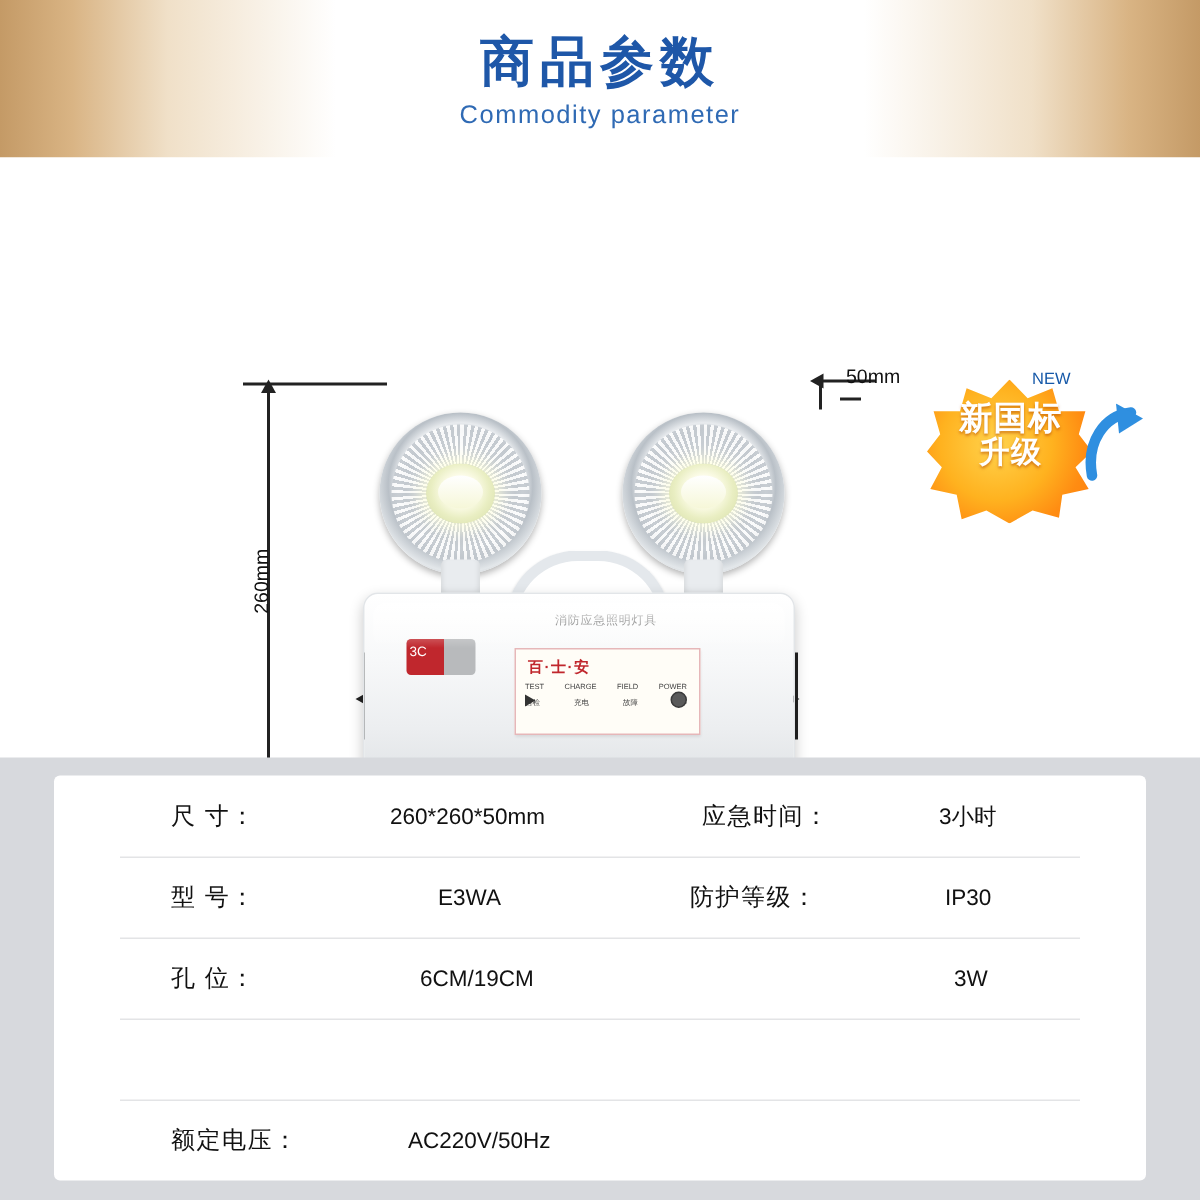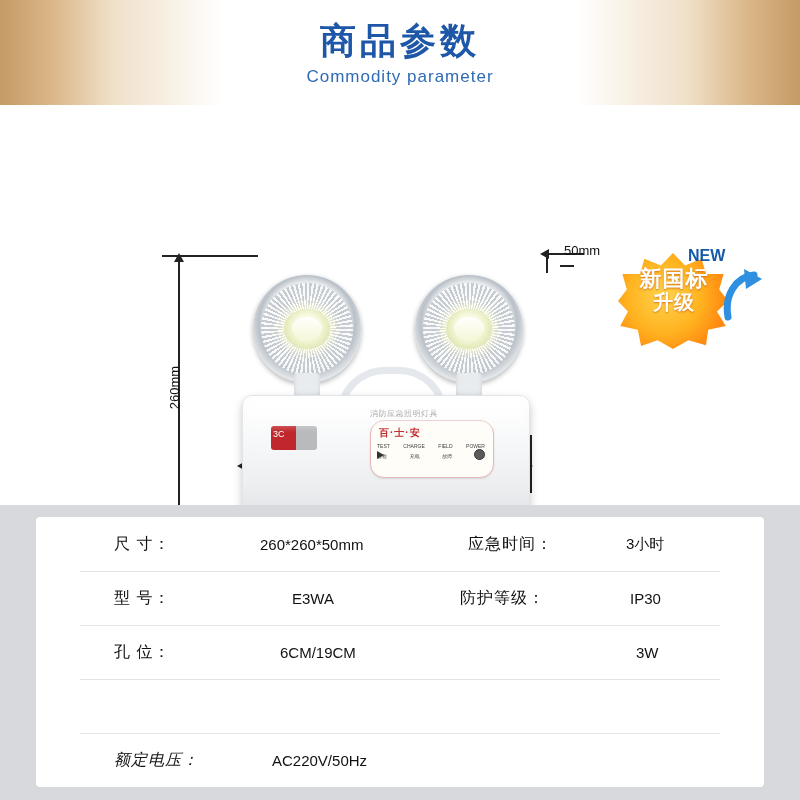--- a/index.html
+++ b/index.html
@@ -107,24 +107,23 @@
     background:linear-gradient(180deg,rgba(255,255,255,.95),rgba(255,255,255,0));
   }
   .brand-badge{
     position:absolute;left:28px;top:30px;width:46px;height:24px;border-radius:3px;
     background:linear-gradient(90deg,#c0272d 0%,#c0272d 55%,#b8babc 55%,#b8babc 100%);
   }
   .brand-badge span{
     position:absolute;left:2px;top:4px;color:#fff;font-size:9px;line-height:9px;
   }
   .label-plate{
-    position:absolute;left:100px;top:24px;width:122px;height:56px;
-    background:#fffdf7;border:1px solid #e6b7b9;border-radius:14px;
+    position:absolute;left:100px;top:36px;width:122px;height:56px;
+    background:#fffdf7;border:1px solid #e6b7b9;border-radius:0;
     box-shadow:0 1px 2px rgba(0,0,0,.1);
-    margin-left:27px;
   }
   .plate-top{
     position:absolute;left:100px;top:12px;width:122px;text-align:center;
     font-size:8px;color:#333;letter-spacing:.5px;
   }
   .plate-logo{
     position:absolute;left:8px;top:5px;font-size:10px;color:#c0272d;font-weight:bold;letter-spacing:1px;
   }
   .plate-row{
     position:absolute;left:6px;top:22px;width:108px;display:flex;justify-content:space-between;
@@ -149,21 +148,21 @@
     background:radial-gradient(circle at 42% 45%, #ffd34d 0%, #ffb21f 45%, #ff8c12 72%, #ff7a0a 100%);
     clip-path:polygon(50% 0%,61% 13%,76% 6%,80% 22%,96% 22%,92% 38%,100% 50%,90% 61%,98% 76%,82% 80%,80% 96%,64% 91%,50% 100%,36% 91%,21% 97%,18% 80%,2% 76%,9% 61%,0% 50%,8% 38%,4% 22%,20% 22%,24% 6%,39% 13%);
   }
   .badge-text{
     position:absolute;left:18px;top:22px;width:92px;text-align:center;color:#ffffff;
     font-weight:bold;text-shadow:0 1px 2px rgba(180,70,0,.6);
   }
   .badge-t1{font-size:22px;line-height:24px;letter-spacing:1px;}
   .badge-t2{font-size:20px;line-height:22px;letter-spacing:1px;text-align:center;}
   .badge-new{
-    position:absolute;left:78px;top:2px;font-size:16px;font-weight:bold;color:#1558a8;
+    position:absolute;left:78px;top:2px;font-size:11px;font-weight:normal;color:#1558a8;
     font-family:"Liberation Sans",sans-serif;
   }
   .badge-arrow{
     position:absolute;left:112px;top:24px;width:40px;height:52px;
   }
 
   .wire-note{
     position:absolute;left:594px;top:458px;font-size:22px;font-weight:bold;color:#e60012;
     letter-spacing:0px;
   }
@@ -321,21 +320,21 @@
         </div>
       <div class="cell" style="left:600px;">
           <span class="v">3W</span>
         </div>
     </div>
     <div class="spec-sep" style="top:162px;"></div>
 
     <div class="spec-sep" style="top:216px;"></div>
 
     <div class="spec-row" style="top:216px;">
-      <div class="cell" style="left:78px;font-style:italic;">
+      <div class="cell" style="left:78px;">
           <span class="k">额定电压：</span>
         </div>
       <div class="cell" style="left:236px;">
           <span class="v">AC220V/50Hz</span>
         </div>
     </div>
 
   </div>
 </div>
 

